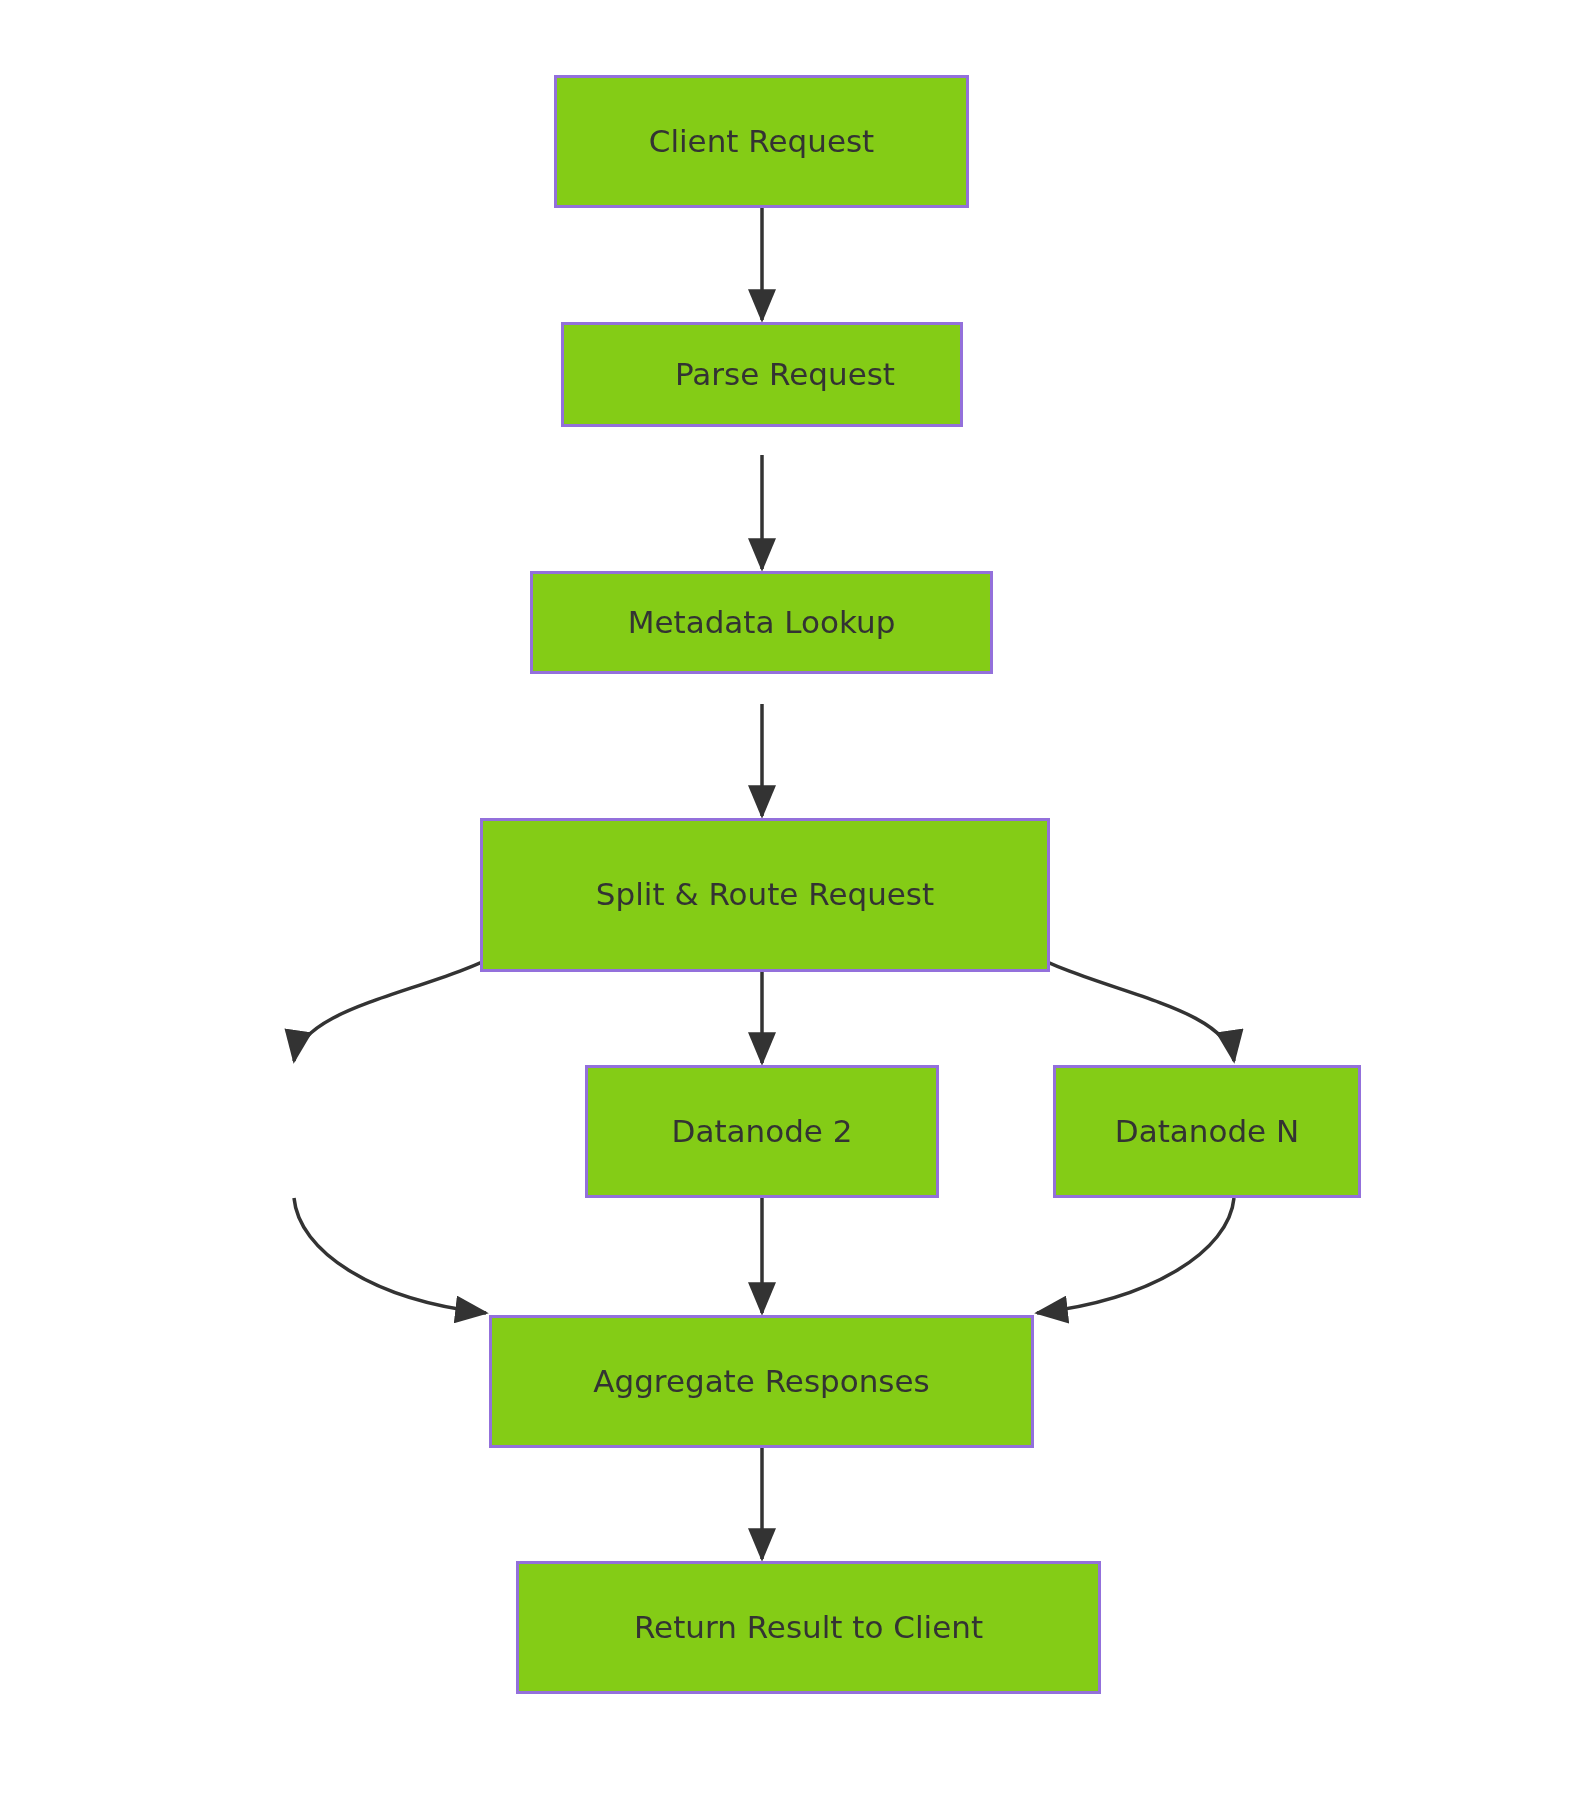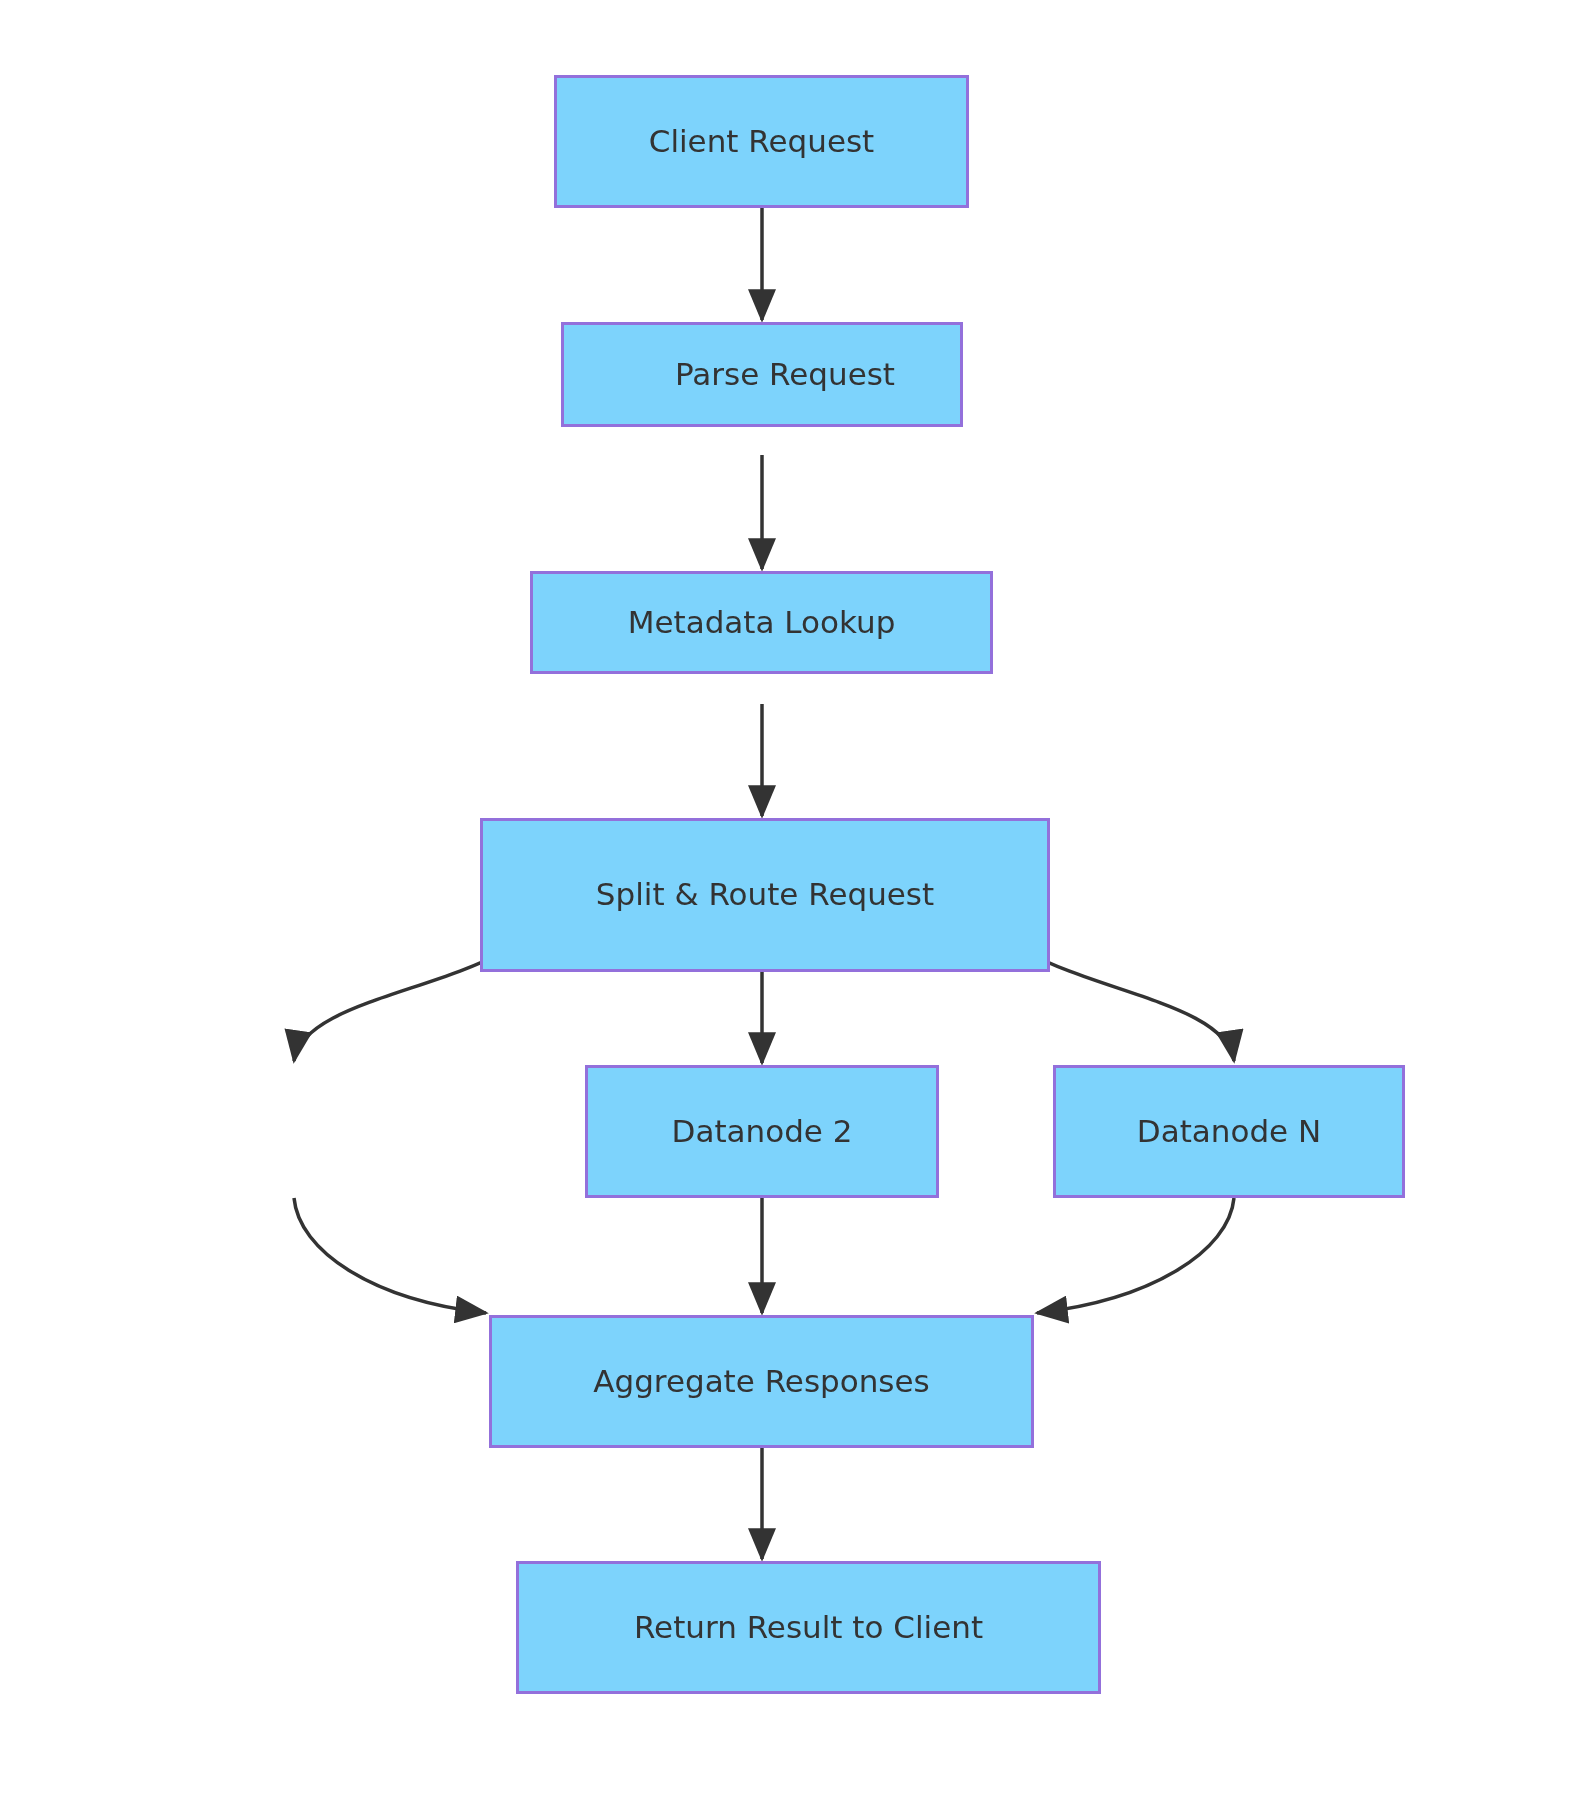--- a/index.html
+++ b/index.html
@@ -18,41 +18,41 @@
   .edges-layer {
     position: absolute;
     left: 0;
     top: 0;
     width: 1572px;
     height: 1820px;
   }
   .node {
     position: absolute;
     box-sizing: border-box;
-    background: #7dd3fc;
+    background: #84cc16;
     border: 3px solid #9370DB;
     display: flex;
     align-items: center;
     justify-content: center;
     text-align: center;
   }
   .node-label {
     color: #333333;
     font-size: 31px;
     line-height: 1.2;
     white-space: nowrap;
   }
   
   .n-client   { left: 554px;  top: 75px;   width: 415px; height: 133px; }
   .n-parse    { left: 561px;  top: 322px;  width: 402px; height: 105px; padding-left: 46px; }
   .n-metadata { left: 530px;  top: 571px;  width: 463px; height: 103px; }
   .n-split    { left: 480px;  top: 818px;  width: 570px; height: 154px; }
   .n-d1       { left: 114px;  top: 1065px; width: 360px; height: 133px; }
   .n-d2       { left: 585px;  top: 1065px; width: 354px; height: 133px; }
-  .n-dn       { left: 1053px; top: 1065px; width: 352px; height: 133px; }
+  .n-dn       { left: 1053px; top: 1065px; width: 308px; height: 133px; }
   .n-agg      { left: 489px;  top: 1315px; width: 545px; height: 133px; }
   .n-ret      { left: 469px;  top: 1561px; width: 585px; height: 133px; margin-left: 47px; }
   .edge {
     fill: none;
     stroke: #333333;
     stroke-width: 3.5px;
   }
 </style>
 </head>
 <body>

